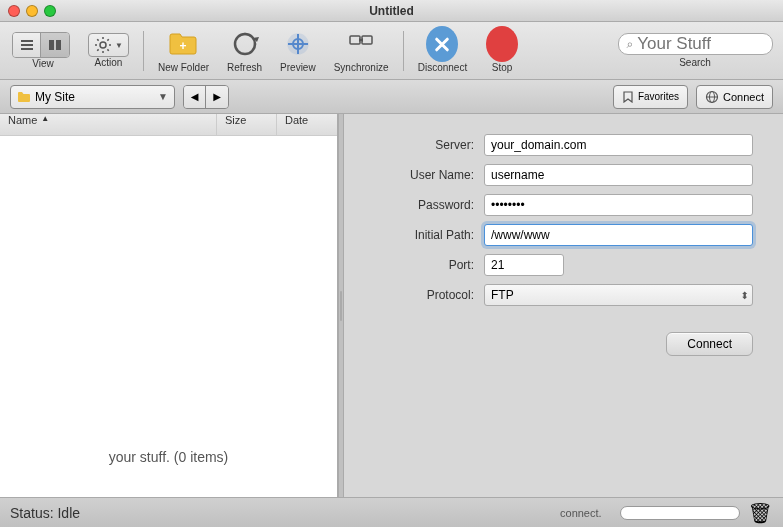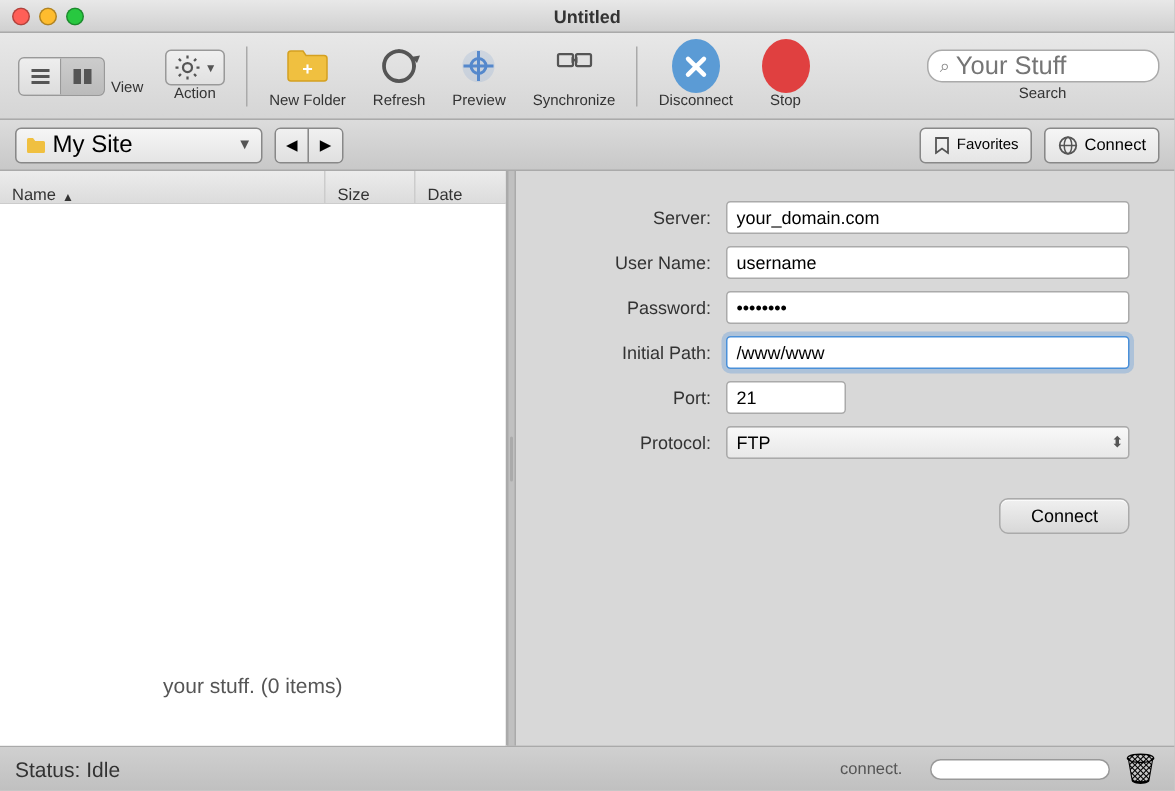--- a/index.html
+++ b/index.html
@@ -260,21 +260,21 @@
       flex-direction: column;
     }
     .file-header {
       display: flex;
       background: linear-gradient(to bottom, #ececec, #dcdcdc);
       border-bottom: 1px solid #ccc;
       height: 22px;
     }
     .file-col {
       display: flex;
-      align-items: flex-end;
+      align-items: flex-start;
       padding: 0 8px;
       font-size: 11px;
       color: #333;
       border-right: 1px solid #ccc;
       height: 22px;
     }
     .file-col.name-col {
       flex: 1;
       gap: 4px;
     }
@@ -434,21 +434,21 @@
   <div class="titlebar-buttons">
     <div class="titlebar-btn btn-close"></div>
     <div class="titlebar-btn btn-min"></div>
     <div class="titlebar-btn btn-max"></div>
   </div>
   <span class="titlebar-title">Untitled</span>
 </div>
 
 <div class="toolbar">
 
-  <div style="display:flex;flex-direction:row;align-items:flex-end;padding:0 4px;">
+  <div style="display:flex;flex-direction:column;align-items:center;padding:0 4px;">
     <div class="view-group">
       <button class="view-btn">
         <svg width="14" height="14" viewBox="0 0 14 14">
             <rect x="1" y="2" width="12" height="2" fill="#555"></rect>
             <rect x="1" y="6" width="12" height="2" fill="#555"></rect>
             <rect x="1" y="10" width="12" height="2" fill="#555"></rect>
           </svg>
       </button>
       <button class="view-btn active">
         <svg width="14" height="14" viewBox="0 0 14 14">
@@ -544,21 +544,21 @@
     <span class="search-label">Search</span>
   </div>
 
 </div>
 
 <div class="subtoolbar">
   <div class="site-selector">
     <svg width="14" height="14" viewBox="0 0 14 14">
       <path d="M1 3 Q1 2 2 2 L5 2 L6.5 4 L12 4 Q13 4 13 5 L13 11 Q13 12 12 12 L2 12 Q1 12 1 11 Z" fill="#f0c040"></path>
     </svg>
-    <span style="flex:1;font-size:16px;">My Site</span>
+    <span style="flex:1;font-size:12px;">My Site</span>
     <span style="font-size:10px;color:#555;">▼</span>
   </div>
   <div class="nav-btns">
     <button class="nav-btn">◀</button>
     <button class="nav-btn">▶</button>
   </div>
 
   <div class="spacer"></div>
 
   <button class="fav-btn">

